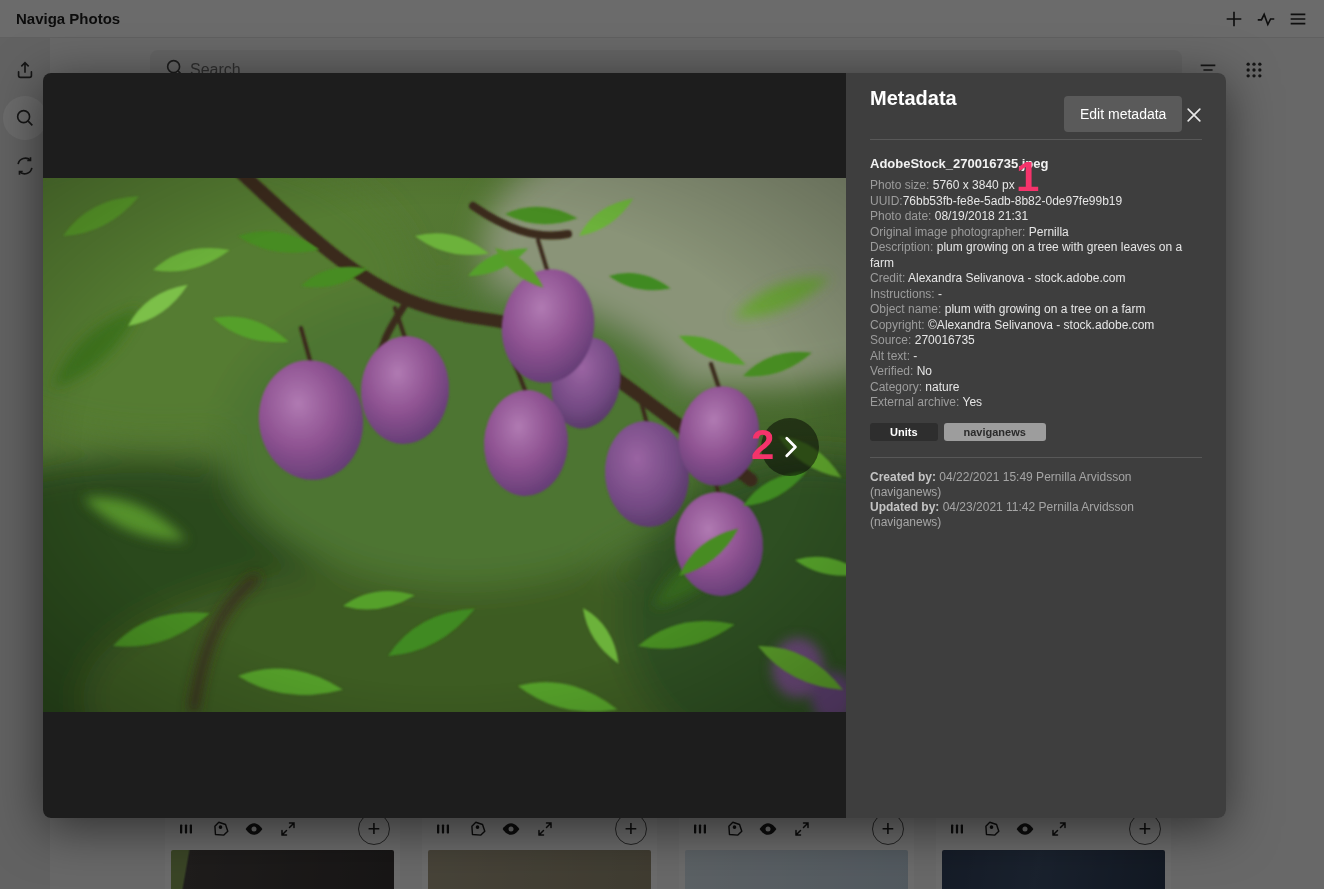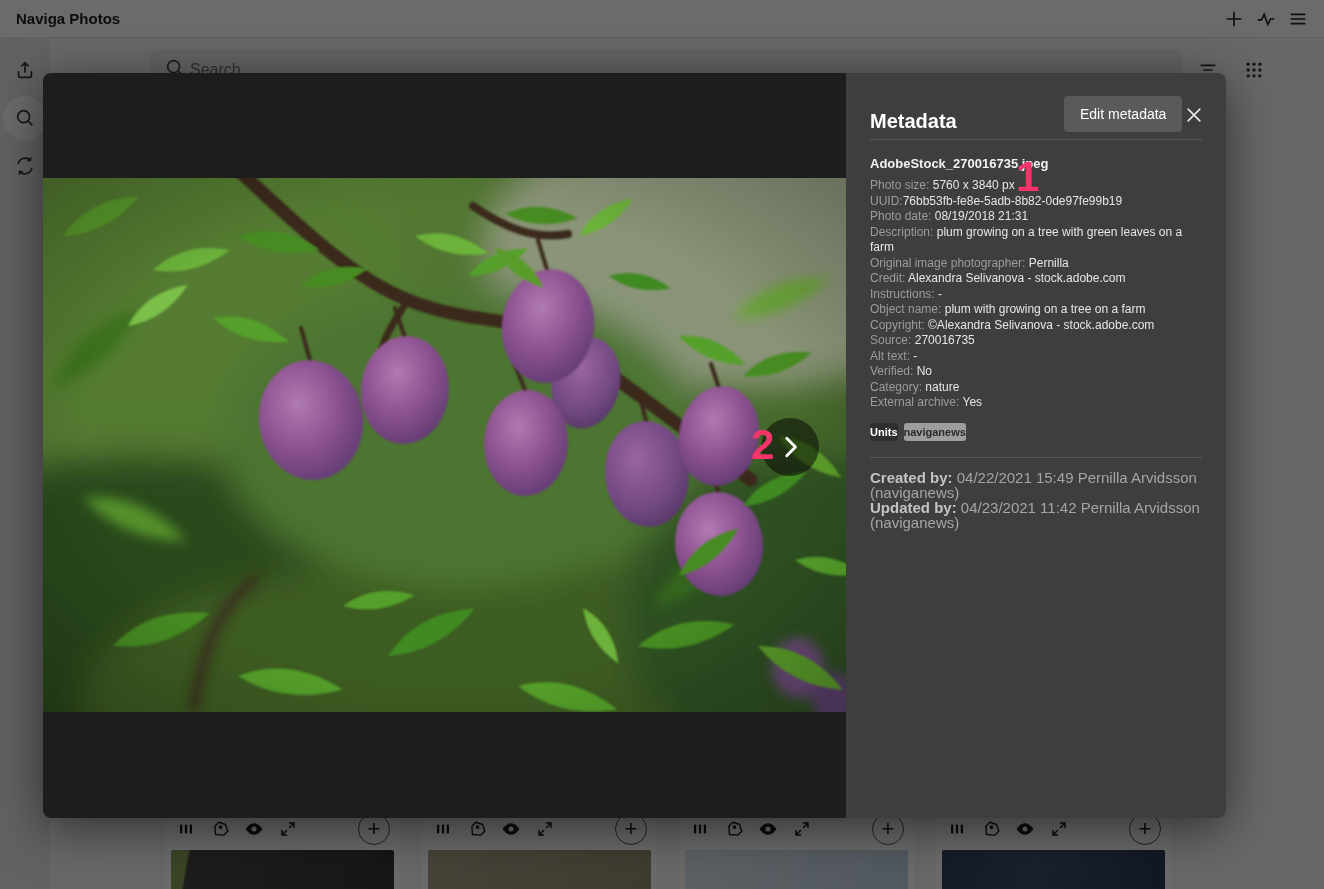--- a/index.html
+++ b/index.html
@@ -75,46 +75,46 @@
     display:flex; align-items:center; justify-content:center;
   }
   .annotation { position:absolute; font-size:42px; font-weight:bold; z-index:5; pointer-events:none; }
   .annotation.two { left:708px; top:348px; }
   .annotation.one { left:146px; top:80px; }
 
   .metapanel {
     width:380px; height:100%; background:#3e3e3e; flex:none;
     padding:0 24px; position:relative; color:#e3e3e3;
   }
-  .meta-header { height:60px; display:flex; align-items:flex-end; position:relative; }
+  .meta-header { height:60px; display:flex; align-items:flex-start; padding-top:14px; position:relative; }
   .meta-title { font-size:20px; font-weight:bold; color:#ffffff; }
   .edit-btn {
     position:absolute; left:194px; top:23px; height:36px; padding:0 16px;
     background:#5a5a5a; border:none; border-radius:4px;
     color:#fff; font-size:14px; font-weight:500; cursor:pointer;
     font-family:"Liberation Sans", sans-serif;
   }
   .close-btn {
     position:absolute; left:312px; top:30px; width:24px; height:24px;
     background:transparent; border:none; cursor:pointer;
     display:flex; align-items:center; justify-content:center;
   }
   .meta-divider { border:none; border-top:1px solid #585858; margin:6px 0 0 0; }
   .filename { font-size:13px; font-weight:bold; color:#f2f2f2; margin-top:16px; }
   .fields { margin-top:7px; }
   .field-row { font-size:12px; line-height:15.5px; }
   .field-label { color:#9c9c9c; }
   .field-value { color:#e6e6e6; }
   .tags { margin-top:12px; display:flex; gap:6px; }
-  .tag { font-size:11px; font-weight:bold; padding:3px 0; border-radius:3px; cursor:pointer; }
+  .tag { font-size:11px; font-weight:bold; padding:3px 20px; border-radius:3px; cursor:pointer; }
   .tag.dark { background:#2e2e2e; color:#ffffff; }
   .tag.light { background:#9d9d9d; color:#2b2b2b; }
   .meta-divider2 { border:none; border-top:1px solid #585858; margin:16px 0 0 0; }
   .audit { margin-top:12px; }
-  .audit-row { font-size:15px; line-height:15px; color:#a5a5a5; }
+  .audit-row { font-size:12px; line-height:15px; color:#a5a5a5; }
   .audit-row b { color:#c4c4c4; }
 </style>
 </head>
 <body>
 
 <header class="topbar">
   <span class="title">Naviga Photos</span>
   <span class="spacer"></span>
   <span class="tb-icon">
     <svg width="22" height="22" viewBox="0 0 24 24" fill="none" stroke-width="1.8">
@@ -445,22 +445,22 @@
             <path d="M5 5l14 14M19 5L5 19"></path>
           </svg>
       </button>
     </div>
     <hr class="meta-divider">
     <div class="filename">AdobeStock_270016735.jpeg</div>
     <div class="fields" id="fields">
         <div class="field-row"><span class="field-label">Photo size: </span><span class="field-value">5760 x 3840 px</span></div>
         <div class="field-row"><span class="field-label">UUID:</span><span class="field-value">76bb53fb-fe8e-5adb-8b82-0de97fe99b19</span></div>
         <div class="field-row"><span class="field-label">Photo date: </span><span class="field-value">08/19/2018 21:31</span></div>
+        <div class="field-row"><span class="field-label">Original image photographer: </span><span class="field-value">Pernilla</span></div>
         <div class="field-row"><span class="field-label">Description: </span><span class="field-value">plum growing on a tree with green leaves on a farm</span></div>
-        <div class="field-row"><span class="field-label">Original image photographer: </span><span class="field-value">Pernilla</span></div>
         <div class="field-row"><span class="field-label">Credit: </span><span class="field-value">Alexandra Selivanova - stock.adobe.com</span></div>
         <div class="field-row"><span class="field-label">Instructions: </span><span class="field-value">-</span></div>
         <div class="field-row"><span class="field-label">Object name: </span><span class="field-value">plum with growing on a tree on a farm</span></div>
         <div class="field-row"><span class="field-label">Copyright: </span><span class="field-value">©Alexandra Selivanova - stock.adobe.com</span></div>
         <div class="field-row"><span class="field-label">Source: </span><span class="field-value">270016735</span></div>
         <div class="field-row"><span class="field-label">Alt text: </span><span class="field-value">-</span></div>
         <div class="field-row"><span class="field-label">Verified: </span><span class="field-value">No</span></div>
         <div class="field-row"><span class="field-label">Category: </span><span class="field-value">nature</span></div>
         <div class="field-row"><span class="field-label">External archive: </span><span class="field-value">Yes</span></div>
       </div>

